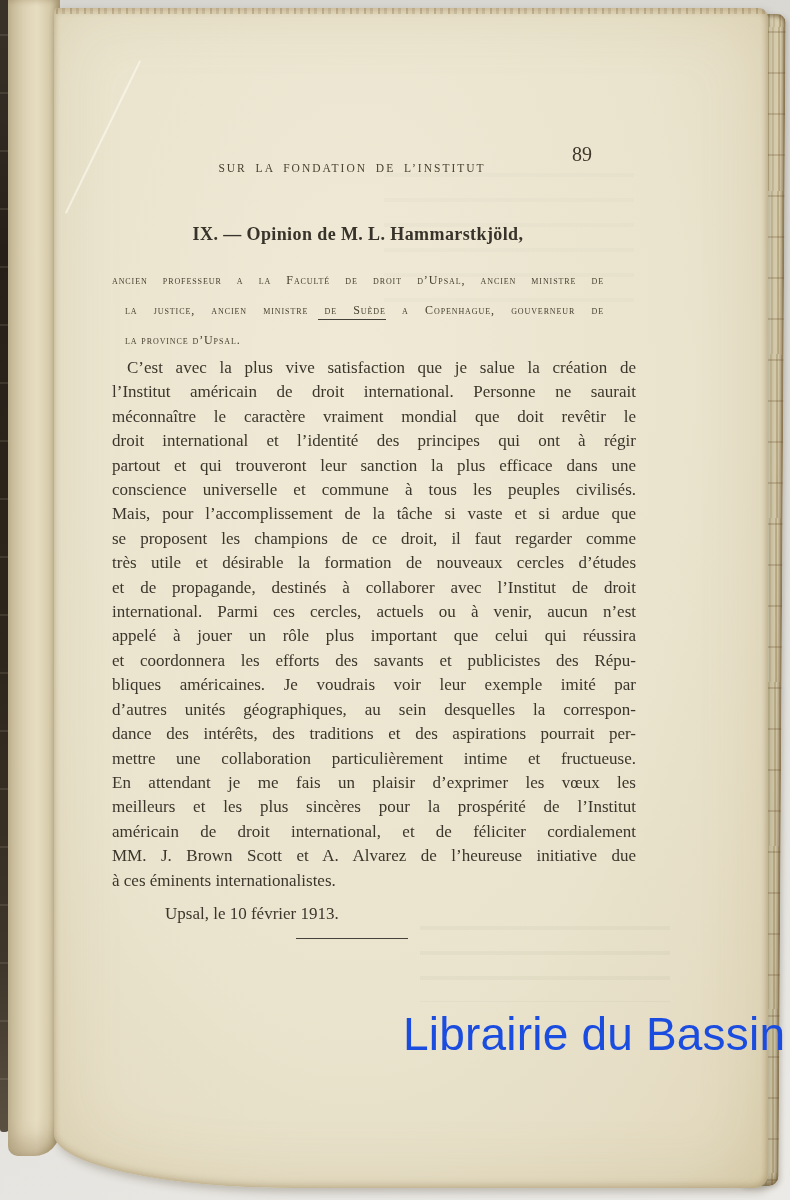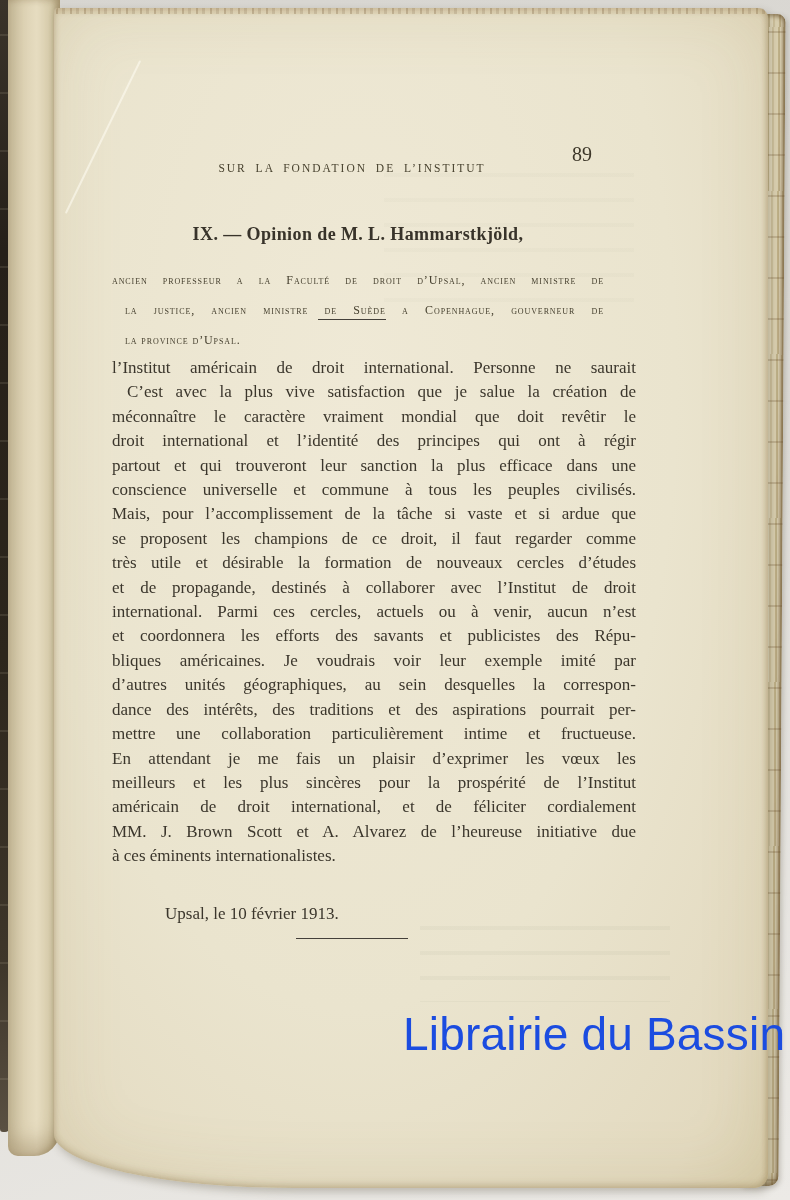--- a/index.html
+++ b/index.html
@@ -152,31 +152,32 @@
 
     <div class="subtitle">
       <div class="subtitle-line first">ancien professeur a la Faculté de droit d’Upsal, ancien ministre de</div>
         <div class="subtitle-line">la justice, ancien ministre de Suède a Copenhague, gouverneur de</div>
         <div class="subtitle-line last">la province d’Upsal.</div>
     </div>
 
     <div class="rule rule1"></div>
 
     <div class="body-par">
-      <div class="body-line">l’Institut américain de droit international. Personne ne saurait</div>
-        <div class="body-line first">C’est avec la plus vive satisfaction que je salue la création de</div>
+      <div class="body-line first">C’est avec la plus vive satisfaction que je salue la création de</div>
+        <div class="body-line">l’Institut américain de droit international. Personne ne saurait</div>
         <div class="body-line">méconnaître le caractère vraiment mondial que doit revêtir le</div>
         <div class="body-line">droit international et l’identité des principes qui ont à régir</div>
         <div class="body-line">partout et qui trouveront leur sanction la plus efficace dans une</div>
         <div class="body-line">conscience universelle et commune à tous les peuples civilisés.</div>
         <div class="body-line">Mais, pour l’accomplissement de la tâche si vaste et si ardue que</div>
         <div class="body-line">se proposent les champions de ce droit, il faut regarder comme</div>
         <div class="body-line">très utile et désirable la formation de nouveaux cercles d’études</div>
         <div class="body-line">et de propagande, destinés à collaborer avec l’Institut de droit</div>
         <div class="body-line">international. Parmi ces cercles, actuels ou à venir, aucun n’est</div>
+        <div class="body-line">appelé à jouer un rôle plus important que celui qui réussira</div>
         <div class="body-line">et coordonnera les efforts des savants et publicistes des Répu-</div>
         <div class="body-line">bliques américaines. Je voudrais voir leur exemple imité par</div>
         <div class="body-line">d’autres unités géographiques, au sein desquelles la correspon-</div>
         <div class="body-line">dance des intérêts, des traditions et des aspirations pourrait per-</div>
         <div class="body-line">mettre une collaboration particulièrement intime et fructueuse.</div>
         <div class="body-line">En attendant je me fais un plaisir d’exprimer les vœux les</div>
         <div class="body-line">meilleurs et les plus sincères pour la prospérité de l’Institut</div>
         <div class="body-line">américain de droit international, et de féliciter cordialement</div>
         <div class="body-line">MM. J. Brown Scott et A. Alvarez de l’heureuse initiative due</div>
         <div class="body-line last">à ces éminents internationalistes.</div>

